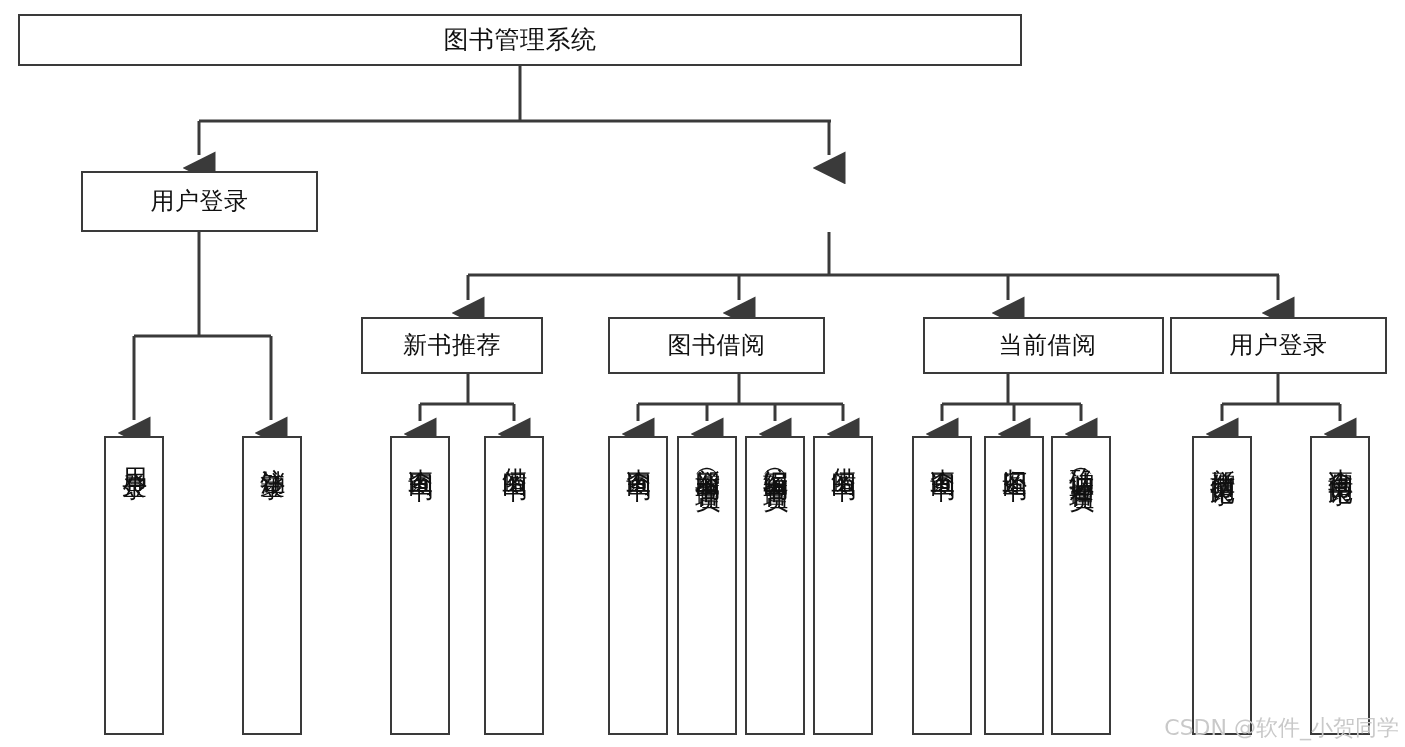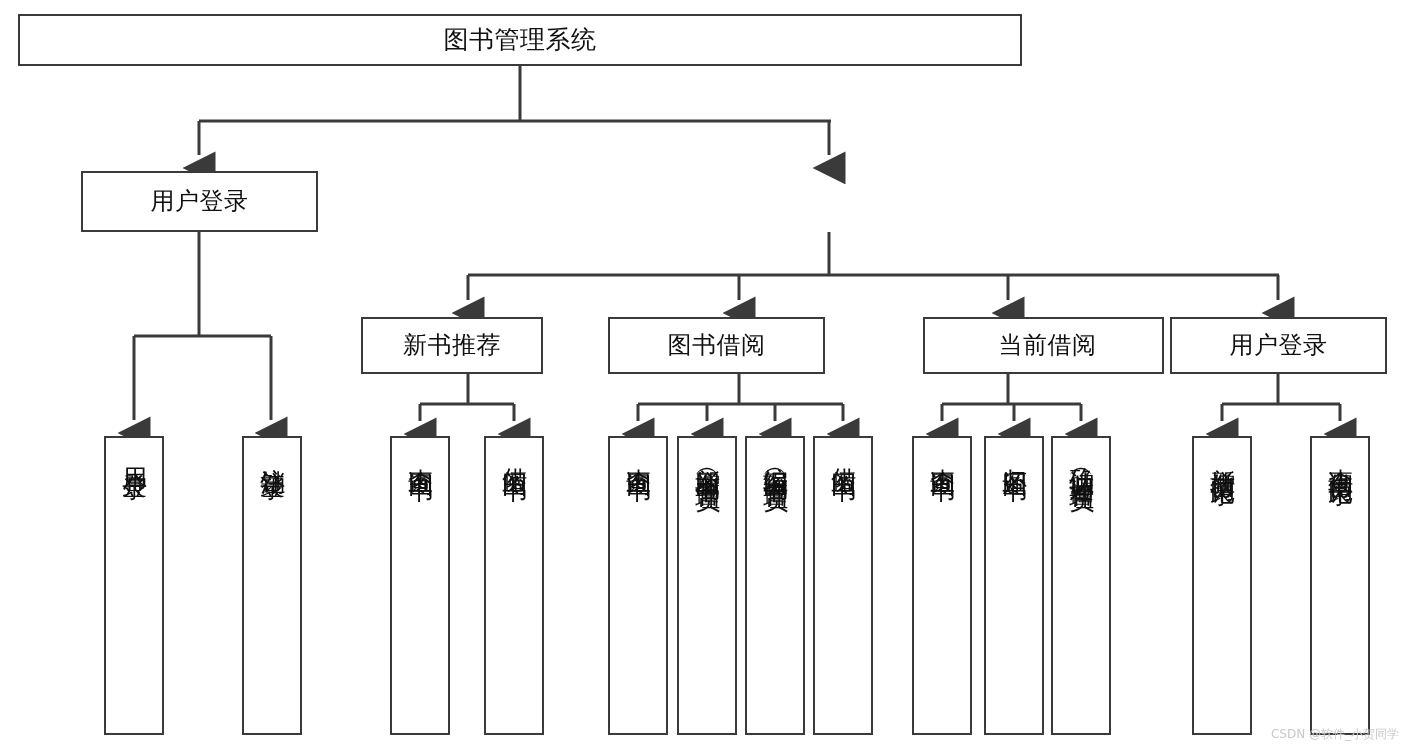--- a/index.html
+++ b/index.html
@@ -61,21 +61,21 @@
     text-orientation: upright;
     font-size: 25px;
     line-height: 1.05;
     letter-spacing: 3px;
     white-space: nowrap;
   }
   .watermark {
     position: absolute;
     right: 6px;
     bottom: 4px;
-    font-size: 12px;
+    font-size: 22px;
     color: #c9c9c9;
     font-family: "DejaVu Sans", "Liberation Sans", sans-serif;
     white-space: nowrap;
     user-select: none;
   }
 </style>
 </head>
 <body>
 
 <div id="canvas">

